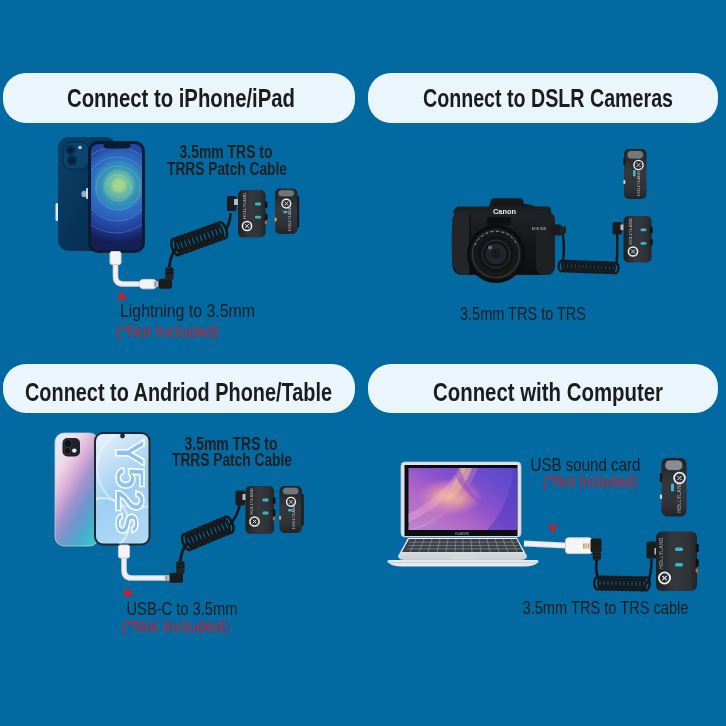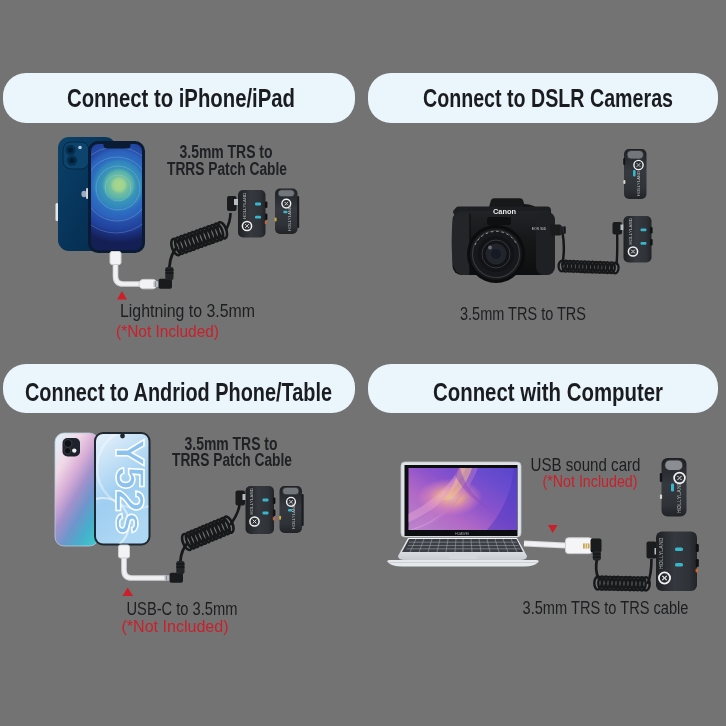--- a/index.html
+++ b/index.html
@@ -1,16 +1,16 @@
 <!DOCTYPE html>
 <html><head>
 <meta charset="utf-8">
 <style>
 html,body{margin:0;padding:0;background:#fff;}
-.page{width:726px;height:726px;position:relative;background:#737373;overflow:hidden;}
+.page{width:726px;height:726px;position:relative;background:#0369a1;overflow:hidden;}
 svg{display:block;}
 text{font-family:"Liberation Sans",sans-serif;}
 </style>
 </head>
 <body>
 <div class="page">
 <svg width="726" height="726" viewBox="0 0 726 726">
 <defs>
 <linearGradient id="devG" x1="0" y1="0" x2="1" y2="0">
   <stop offset="0" stop-color="#1e2023"></stop>

